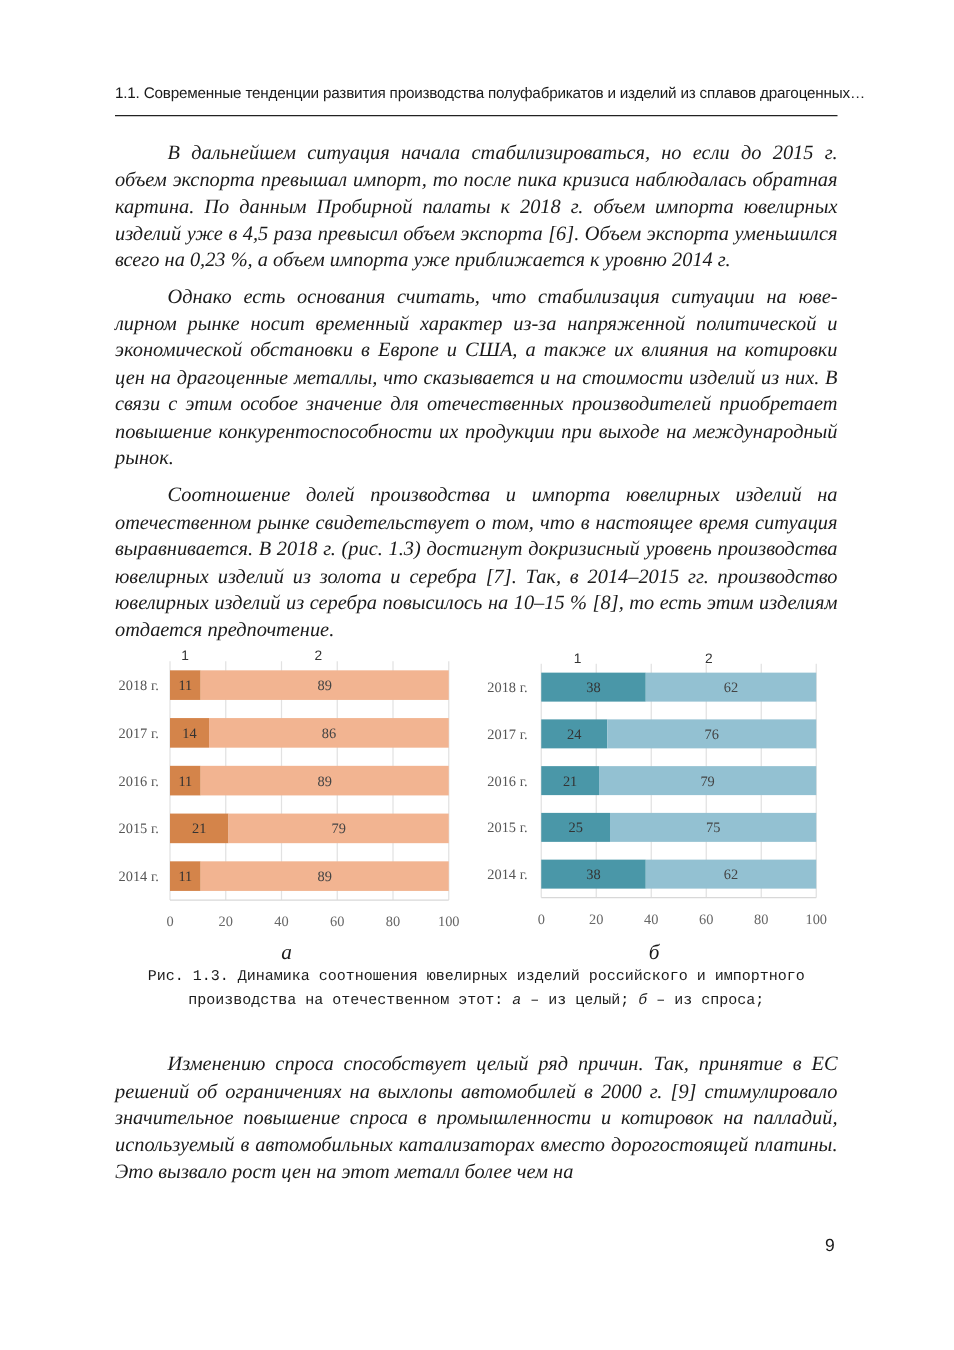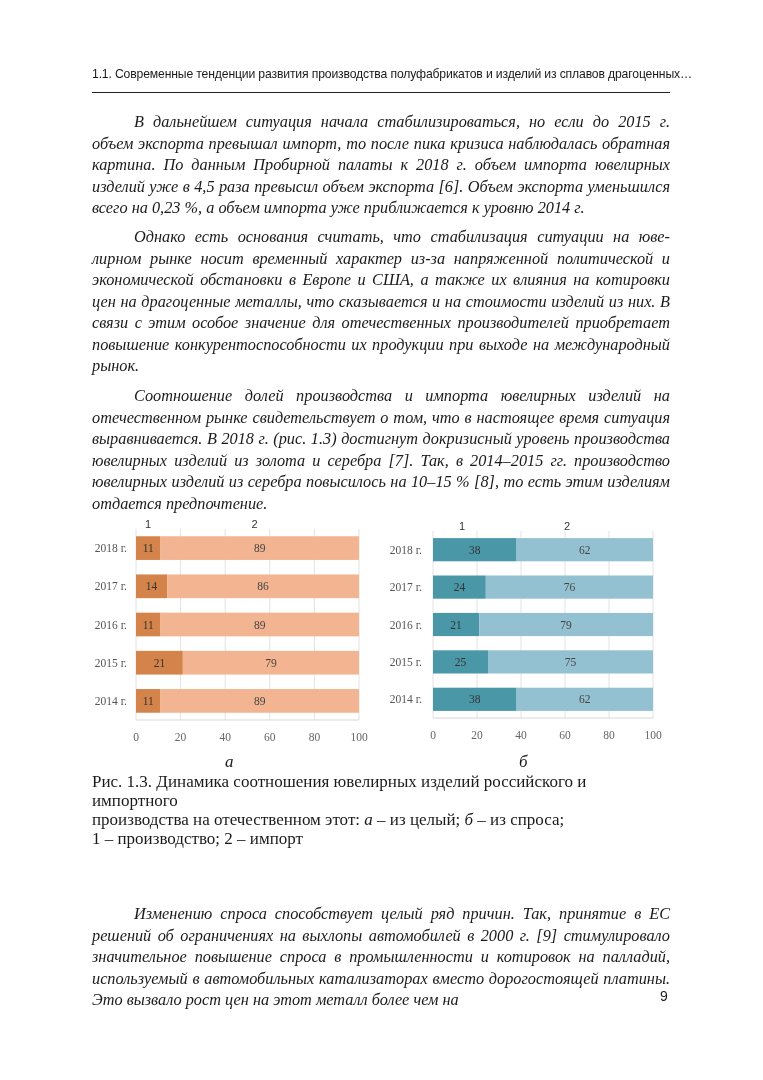--- a/index.html
+++ b/index.html
@@ -12,35 +12,35 @@
   .head-rule { position: absolute; left: 92px; top: 92px; width: 578px; height: 1px; background: #222; }
   .body-text {
     position: absolute; left: 92px; width: 578px;
     font-family: "Liberation Serif", serif; font-size: 16.3px; line-height: 21.5px;
     text-align: justify; hyphens: manual;
   }
   .body-text p { margin: 0; text-indent: 42px; font-style: italic; }
   #p1 { top: 111px; }
   #p2 { top: 226px; }
   #p3 { top: 385px; }
-  #p4 { top: 903px; }
+  #p4 { top: 840px; }
   .chart { position: absolute; }
   #chart-a { left: 90px; top: 518px; width: 290px; height: 230px; }
   #chart-b { left: 380px; top: 518px; width: 300px; height: 230px; }
   .chart svg text { font-family: "Liberation Serif", serif; }
   .chart svg .legend-num { font-family: "Liberation Sans", sans-serif; }
   .panel-label {
     position: absolute; top: 752px; font-family: "Liberation Serif", serif;
     font-style: italic; font-size: 17px;
   }
   #label-a { left: 225px; }
   #label-b { left: 519px; }
   .caption {
     position: absolute; left: 92px; top: 772px; width: 578px;
-    font-family: Liberation Serif, serif; font-size: 17px; line-height: 19px; text-align: left;
+    font-family: Liberation Mono, monospace; font-size: 12px; line-height: 19px; text-align: center;
   }
   .caption i { font-style: italic; }
   .page-number {
     position: absolute; left: 660px; top: 988px;
     font-family: "Liberation Sans", sans-serif; font-size: 14px;
   }
 </style>
 </head>
 <body>
 
@@ -145,20 +145,19 @@
       <text x="204.79999999999998" y="185.29999999999998" text-anchor="middle" font-size="11.5" fill="#444">62</text>
     </svg>
 </div>
 
 <div class="panel-label" id="label-a">а</div>
 <div class="panel-label" id="label-b">б</div>
 
 <div class="caption">
   <div>Рис. 1.3. Динамика соотношения ювелирных изделий российского и импортного</div>
   <div><span>производства на отечественном этот: </span><i>а</i><span> – из целый; </span><i>б</i><span> – из спроса;</span></div>
-  <div>1 – производство; 2 – импорт</div>
 </div>
 
 <div class="body-text" id="p4">
     <p>Изменению спроса способствует целый ряд причин. Так, принятие в ЕС решений об ограничениях на выхлопы автомобилей в 2000 г. [9] сти­мулировало значительное повышение спроса в промышленности и котиро­вок на палладий, используемый в автомобильных катализаторах вместо дорогостоящей платины. Это вызвало рост цен на этот металл более чем на</p>
   </div>
 
 <div class="page-number">9</div>
 
 </body></html>

